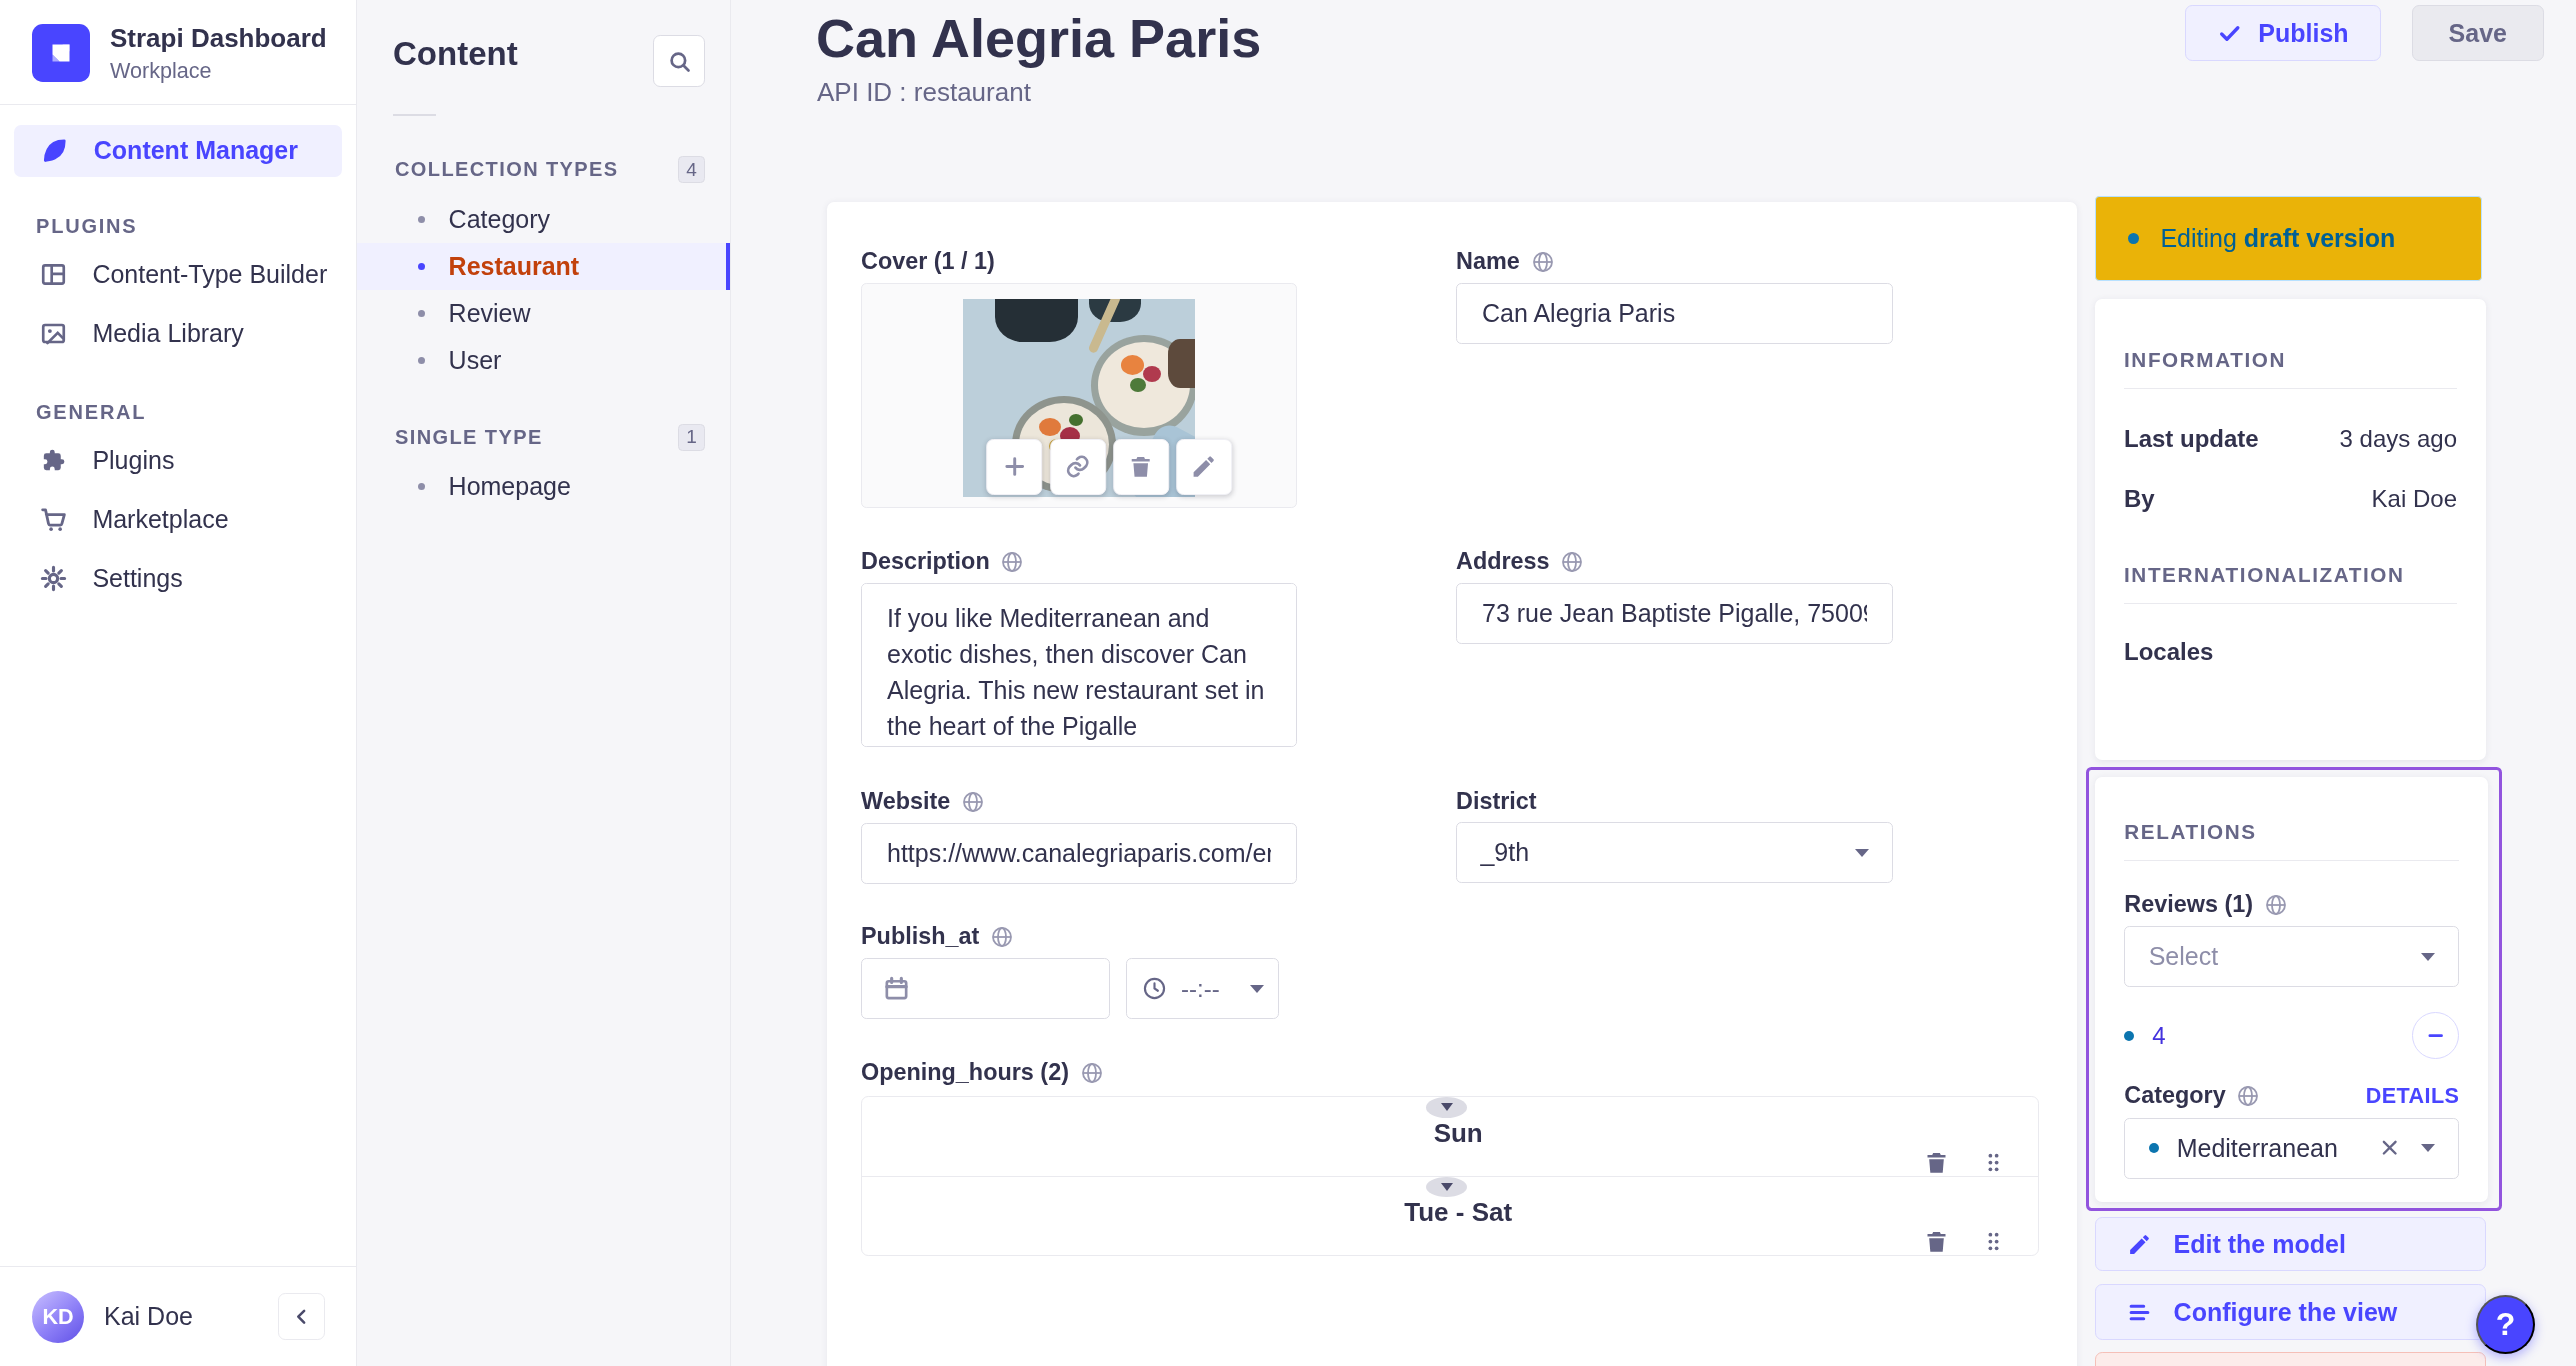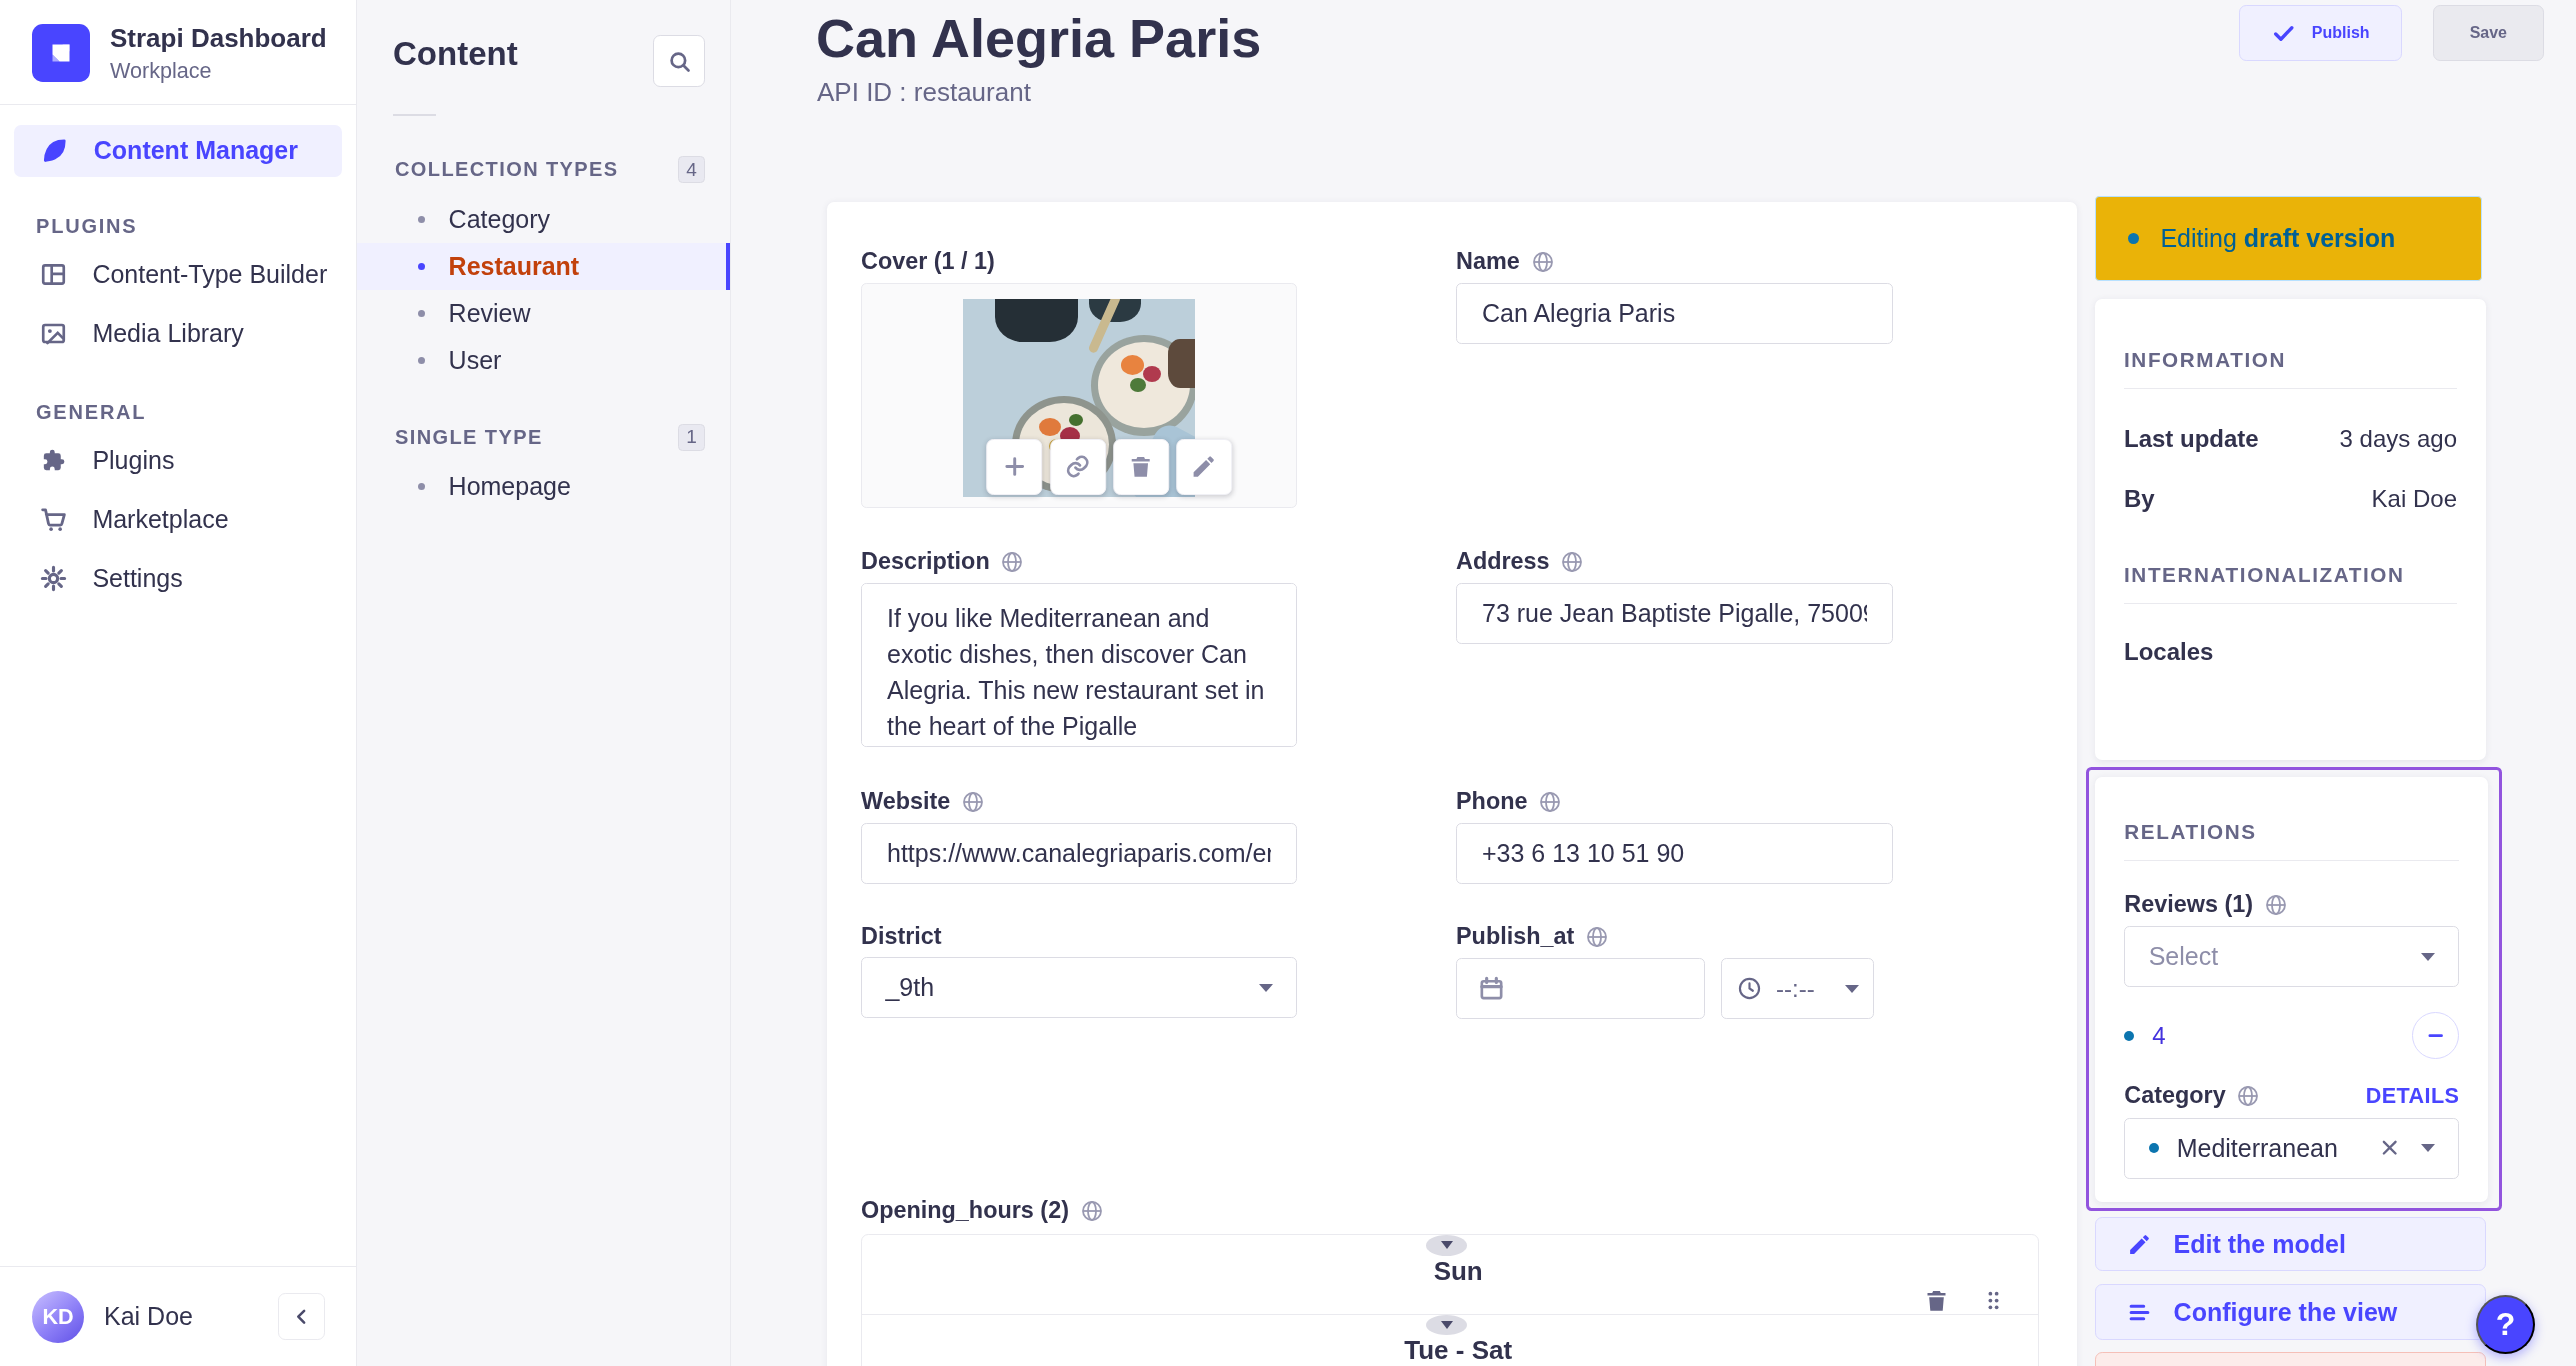--- a/index.html
+++ b/index.html
@@ -46,21 +46,21 @@
   .type-item .bullet { width:7.2px; height:7.2px; border-radius:50%; background:#8e8ea9; margin-right:23.4px; flex-shrink:0; }
   .type-item.active { background:#f0f0ff; color:#c2410c; font-weight:600; }
   .type-item.active .bullet { background:#4945ff; }
   .type-item.active::after { content:""; position:absolute; right:0; top:0; bottom:0; width:4.5px; background:#4945ff; }
 
   
   .main { flex:1; position:relative; background:#f6f6f9; overflow:hidden; }
   .page-title { position:absolute; left:85px; top:7.2px; font-size:54px; font-weight:700; color:#32324d; }
   .page-subtitle { position:absolute; left:86px; top:77px; font-size:26px; color:#666687; }
   .header-actions { position:absolute; right:32px; top:5.4px; display:flex; gap:31px; }
-  .btn { border-radius:7.2px; font-size:16px; font-weight:600; display:flex; align-items:center; justify-content:flex-start; cursor:pointer; }
+  .btn { border-radius:7.2px; font-size:25px; font-weight:600; display:flex; align-items:center; justify-content:flex-start; cursor:pointer; }
   .publish-btn { height:56px; padding:0 31px; gap:16px; background:#f0f0ff; border:1.8px solid #d9d8ff; color:#4945ff; }
   .save-btn { height:56px; padding:0 36px; background:#eaeaef; border:1.8px solid #dcdce4; color:#666687; }
 
   
   .form-card { position:absolute; left:96px; top:202px; width:1250px; height:1277px; background:#fff;
     border-radius:7.2px; box-shadow:0 1.8px 7.2px rgba(33,33,82,.08); }
   .form-grid { padding:48px 0 0 34px; display:grid; grid-template-columns:436px 437px; column-gap:159px;
     grid-template-rows:300px 240px 135px 136px 138px auto; align-items:start; }
   .f-label { font-size:23.4px; font-weight:600; color:#32324d; display:flex; align-items:center; gap:10.8px; line-height:23.4px; }
   .globe { width:24px; height:24px; color:#8e8ea9; opacity:.9; flex-shrink:0; }
@@ -406,33 +406,20 @@
                 <svg width="24" height="24" viewBox="0 0 24 24" fill="none" stroke="currentColor" stroke-width="1.8">
                   <circle cx="12" cy="12" r="9"></circle>
                   <ellipse cx="12" cy="12" rx="4" ry="9"></ellipse>
                   <path d="M3 12h18"></path>
                 </svg>
               </span>
           </div>
           <input class="t-input" value="https://www.canalegriaparis.com/en/" style="">
         </div>
 
-        <div>
-          <div class="f-label">
-            <span>Phone</span>
-            <span class="globe">
-                <svg width="24" height="24" viewBox="0 0 24 24" fill="none" stroke="currentColor" stroke-width="1.8">
-                  <circle cx="12" cy="12" r="9"></circle>
-                  <ellipse cx="12" cy="12" rx="4" ry="9"></ellipse>
-                  <path d="M3 12h18"></path>
-                </svg>
-              </span>
-          </div>
-          <input class="t-input" value="+33 6 13 10 51 90" style="">
-        </div>
 
 
         <div>
           <div class="f-label">District</div>
           <div class="sel">
             <span>_9th</span>
             <span class="caret"></span>
           </div>
         </div>
 

